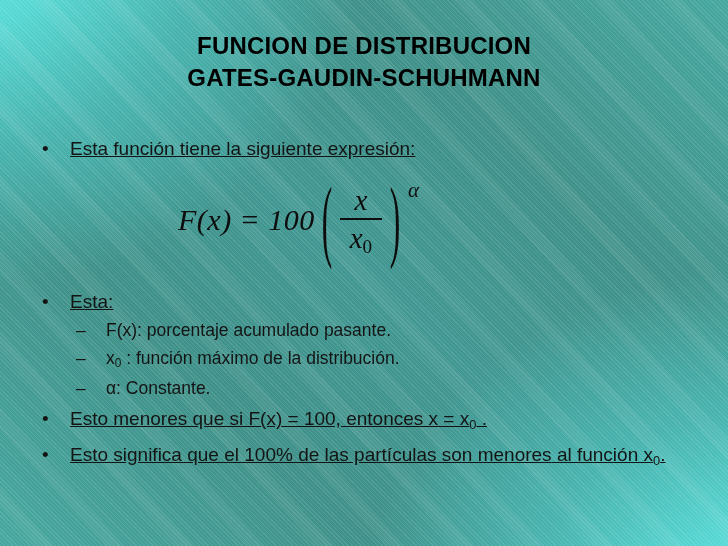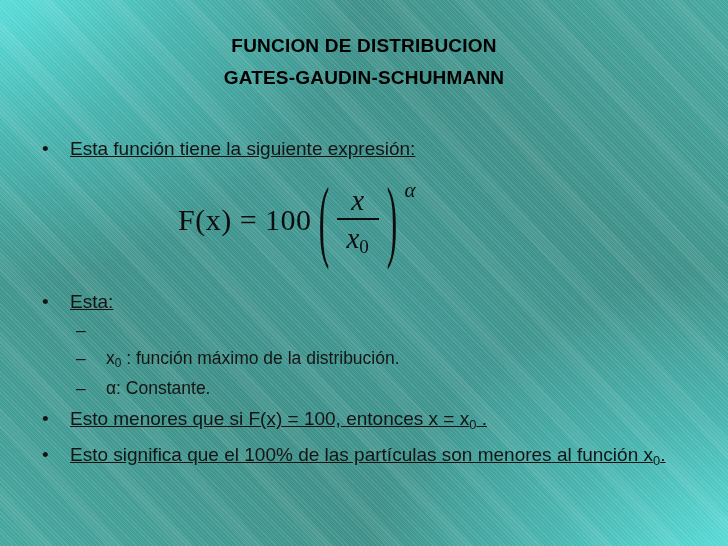--- a/index.html
+++ b/index.html
@@ -63,21 +63,21 @@
   }
 
   
   .title {
     position: absolute;
     top: 30px;
     left: 0;
     right: 0;
     text-align: center;
     color: #000000;
-    font-size: 19px;
+    font-size: 24px;
     font-weight: bold;
     line-height: 32px;
     letter-spacing: 0.2px;
   }
   .title-line { display: block; }
 
   
   .body { position: absolute; top: 136px; left: 34px; right: 22px; }
 
   .bullet {
@@ -137,21 +137,21 @@
     top: 186px;
     left: 178px;
     display: flex;
     align-items: center;
     color: #0d0d0d;
     font-family: "Liberation Serif", "DejaVu Serif", serif;
     font-size: 30px;
     line-height: 1;
     white-space: nowrap;
   }
-  .eq-lhs { letter-spacing: 0.5px; }
+  .eq-lhs { font-style: italic; letter-spacing: 0.5px; }
   .eq-paren {
     font-style: normal;
     font-size: 30px;
     display: inline-block;
     transform: scaleY(3.0) scaleX(1.05);
     transform-origin: center;
     margin: 0 7px;
   }
   .eq-frac {
     display: inline-flex;
@@ -203,20 +203,21 @@
 
       <div style="height:127px"></div>
 
       <div class="bullet sp-donde">
         <span class="bullet-marker">•</span>
         <span class="bullet-text">Esta:</span>
       </div>
 
       <div class="subbullet sp-sub">
         <span class="subbullet-marker">–</span>
+        <span class="subbullet-text">F(x): porcentaje acumulado pasante.</span>
       </div>
 
       <div class="subbullet sp-sub">
         <span class="subbullet-marker">–</span>
         <span class="subbullet-text">
           <span>x</span><sub>0</sub><span> : función máximo de la distribución.</span>
         </span>
       </div>
 
       <div class="subbullet sp-sub">

